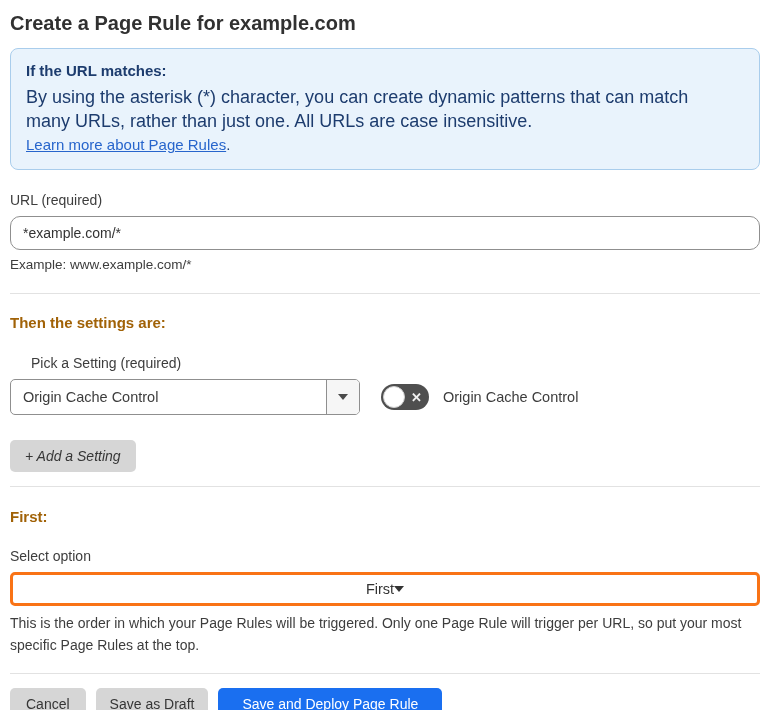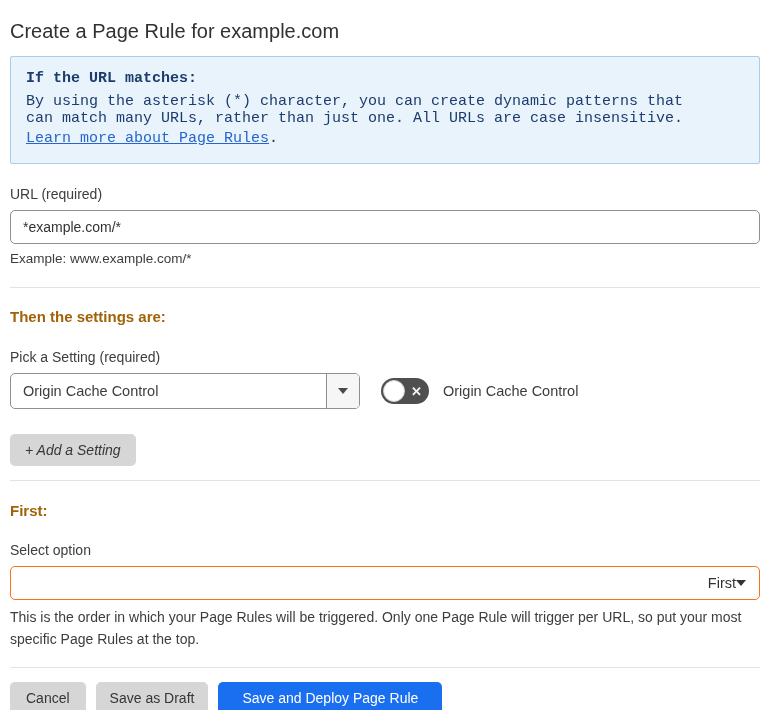--- a/index.html
+++ b/index.html
@@ -7,44 +7,43 @@
   body {
     font-family: "Liberation Sans", sans-serif;
     background: #ffffff;
     color: #333333;
     padding: 8px 10px;
   }
 
   .page-title {
     font-size: 20px;
     line-height: 26px;
-    font-weight: 400;
+    font-weight: 700;
     color: #313131;
-    margin: 10px 0 12px 0;
+    margin: 2px 0 12px 0;
   }
 
   
   .info-box {
     background: #e9f3fc;
     border: 1px solid #a9cdec;
-    border-radius: 2px;
+    border-radius: 8px;
     padding: 11px 32px 12px 15px;
     color: #1d3c6e;
     margin-bottom: 22px;
-    font-family: Liberation Mono, monospace;
   }
   .info-box .info-heading {
     font-size: 15px;
     font-weight: 700;
     line-height: 21px;
     margin-bottom: 4px;
   }
   .info-box .info-body {
-    font-size: 15px;
-    line-height: 17px;
+    font-size: 18px;
+    line-height: 24px;
     max-width: 690px;
   }
   .info-box .info-link-line {
     font-size: 15px;
     line-height: 24px;
   }
   .info-link {
     color: #2765cc;
     text-decoration: underline;
     cursor: pointer;
@@ -54,21 +53,21 @@
     font-size: 14px;
     line-height: 17px;
     color: #3d3d3d;
     margin-bottom: 7px;
   }
 
   .text-input {
     width: 100%;
     height: 34px;
     border: 1px solid #8f8f8f;
-    border-radius: 5px;
+    border-radius: 10px;
     padding: 0 12px;
     font-family: "Liberation Sans", sans-serif;
     font-size: 14px;
     color: #333333;
     background: #ffffff;
     outline: none;
   }
 
   .helper-text {
     font-size: 13.5px;
@@ -86,21 +85,21 @@
   .divider-2 { margin-top: 14px; margin-bottom: 20px; }
   .divider-3 { margin-top: 17px; margin-bottom: 14px; }
 
   .section-heading {
     font-size: 15px;
     line-height: 19px;
     font-weight: 700;
     color: #a16207;
   }
 
-  .settings-picker-label { margin-top: 23px; }
+  .settings-picker-label { margin-top: 23px; margin-left: 21px; }
   .order-select-label { margin-top: 22px; }
 
   .setting-row {
     display: flex;
     align-items: center;
     margin-top: 2px;
   }
 
   
   .setting-select {
@@ -190,26 +189,26 @@
   .add-setting-btn {
     margin-top: 25px;
     padding: 0 15px;
     font-style: italic;
   }
 
   
   .order-select {
     width: 100%;
     height: 34px;
-    border: 1px solid #f97316;
+    border: 3px solid #f97316;
     border-radius: 5px;
     background: #ffffff;
     display: flex;
     align-items: center;
-    justify-content: flex-end;
+    justify-content: center;
     padding: 0 13px;
     cursor: pointer;
   }
   .order-select .select-value {
     font-size: 14.5px;
     color: #333333;
   }
   .order-select .caret-down {
     border-left-width: 5px;
     border-right-width: 5px;

